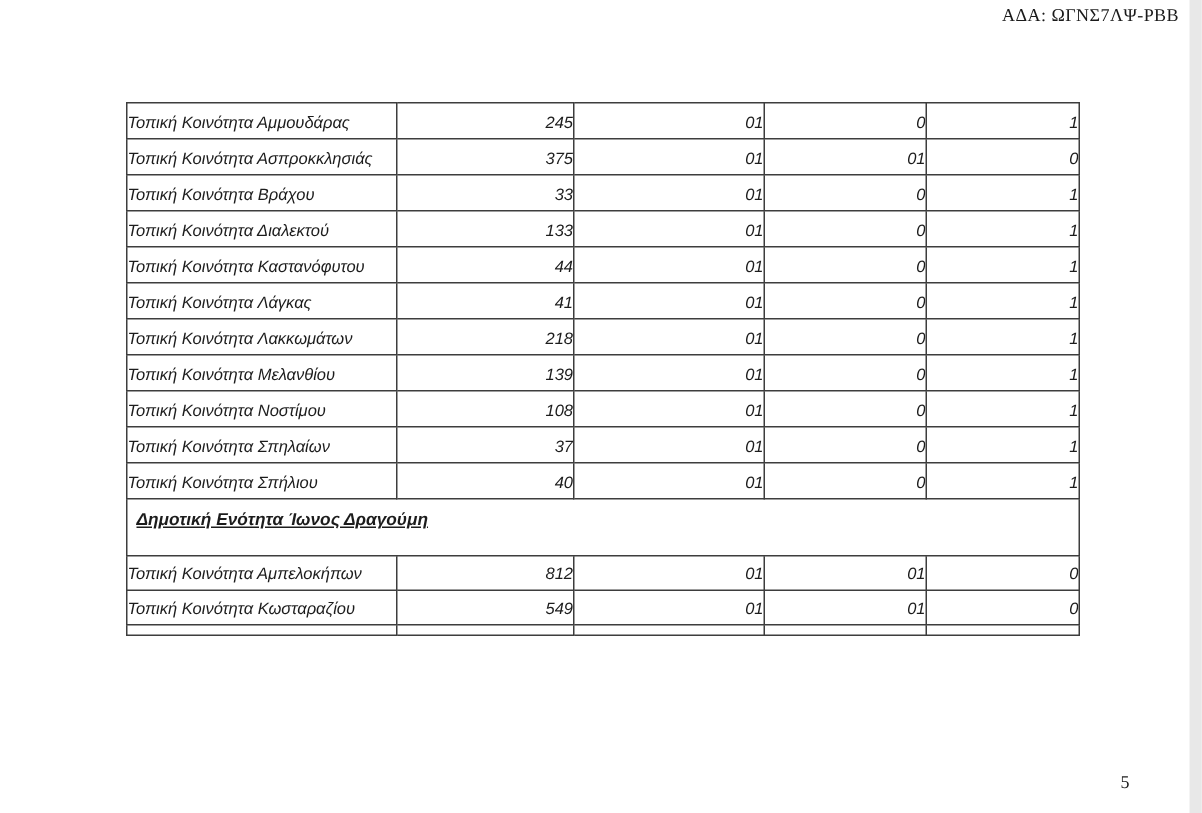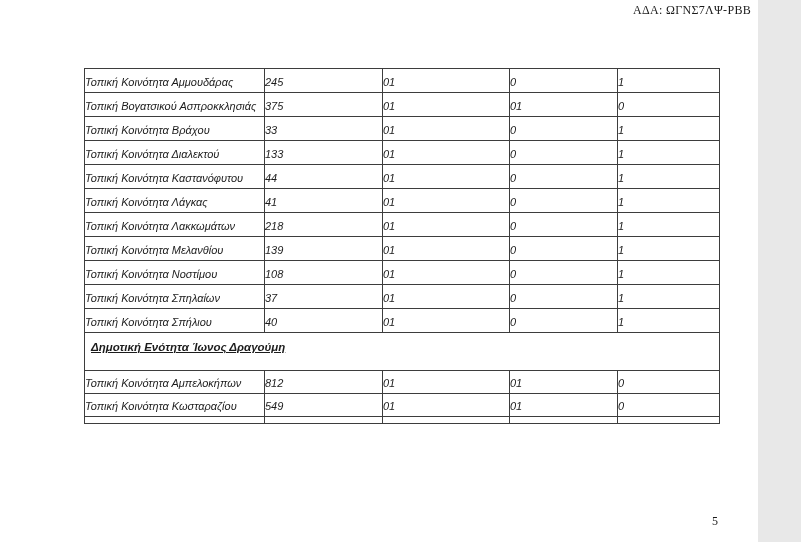--- a/index.html
+++ b/index.html
@@ -3,20 +3,21 @@
 <meta charset="utf-8">
 <style>
   html, body { margin: 0; padding: 0; background: #e8e8e8; }
   .page {
     position: relative;
     width: 758px;
     height: 542px;
     background: #ffffff;
     overflow: hidden;
     font-family: "Liberation Sans", sans-serif;
+    padding-left: 35px;
   }
   .ada {
     position: absolute;
     top: 3px;
     right: 7px;
     font-family: "Liberation Serif", serif;
     font-size: 12px;
     color: #1a1a1a;
     letter-spacing: 0.3px;
     white-space: nowrap;
@@ -46,21 +47,21 @@
     line-height: 11px;
     color: #1c1c1c;
     vertical-align: bottom;
     padding: 0 0 4px 0;
     overflow: hidden;
     white-space: nowrap;
   }
   tr.data-row { height: 24px; }
   tr.data-row-s2 { height: 23px; }
   td.name-cell { text-align: left; padding-left: 7px; }
-  td.num-cell  { padding-right: 10px; }
+  td.num-cell  { text-align: right; padding-right: 10px; }
   tr.section-header-row { height: 38px; }
   tr.section-header-row td {
     font-weight: bold;
     font-size: 11.5px;
     line-height: 13px;
     text-decoration: underline;
     padding: 0 0 16px 6px;
     text-align: left;
   }
   tr.empty-row { height: 7px; }
@@ -83,21 +84,21 @@
     </colgroup>
     <tbody>
       <tr class="data-row">
         <td class="name-cell">Τοπική Κοινότητα Αμμουδάρας</td>
         <td class="num-cell">245</td>
         <td class="num-cell">01</td>
         <td class="num-cell">0</td>
         <td class="num-cell">1</td>
       </tr>
       <tr class="data-row">
-        <td class="name-cell">Τοπική Βογατσικού Ασπροκκλησιάς</td>
+        <td class="name-cell">Τοπική Κοινότητα Ασπροκκλησιάς</td>
         <td class="num-cell">375</td>
         <td class="num-cell">01</td>
         <td class="num-cell">01</td>
         <td class="num-cell">0</td>
       </tr>
       <tr class="data-row">
         <td class="name-cell">Τοπική Κοινότητα Βράχου</td>
         <td class="num-cell">33</td>
         <td class="num-cell">01</td>
         <td class="num-cell">0</td>

